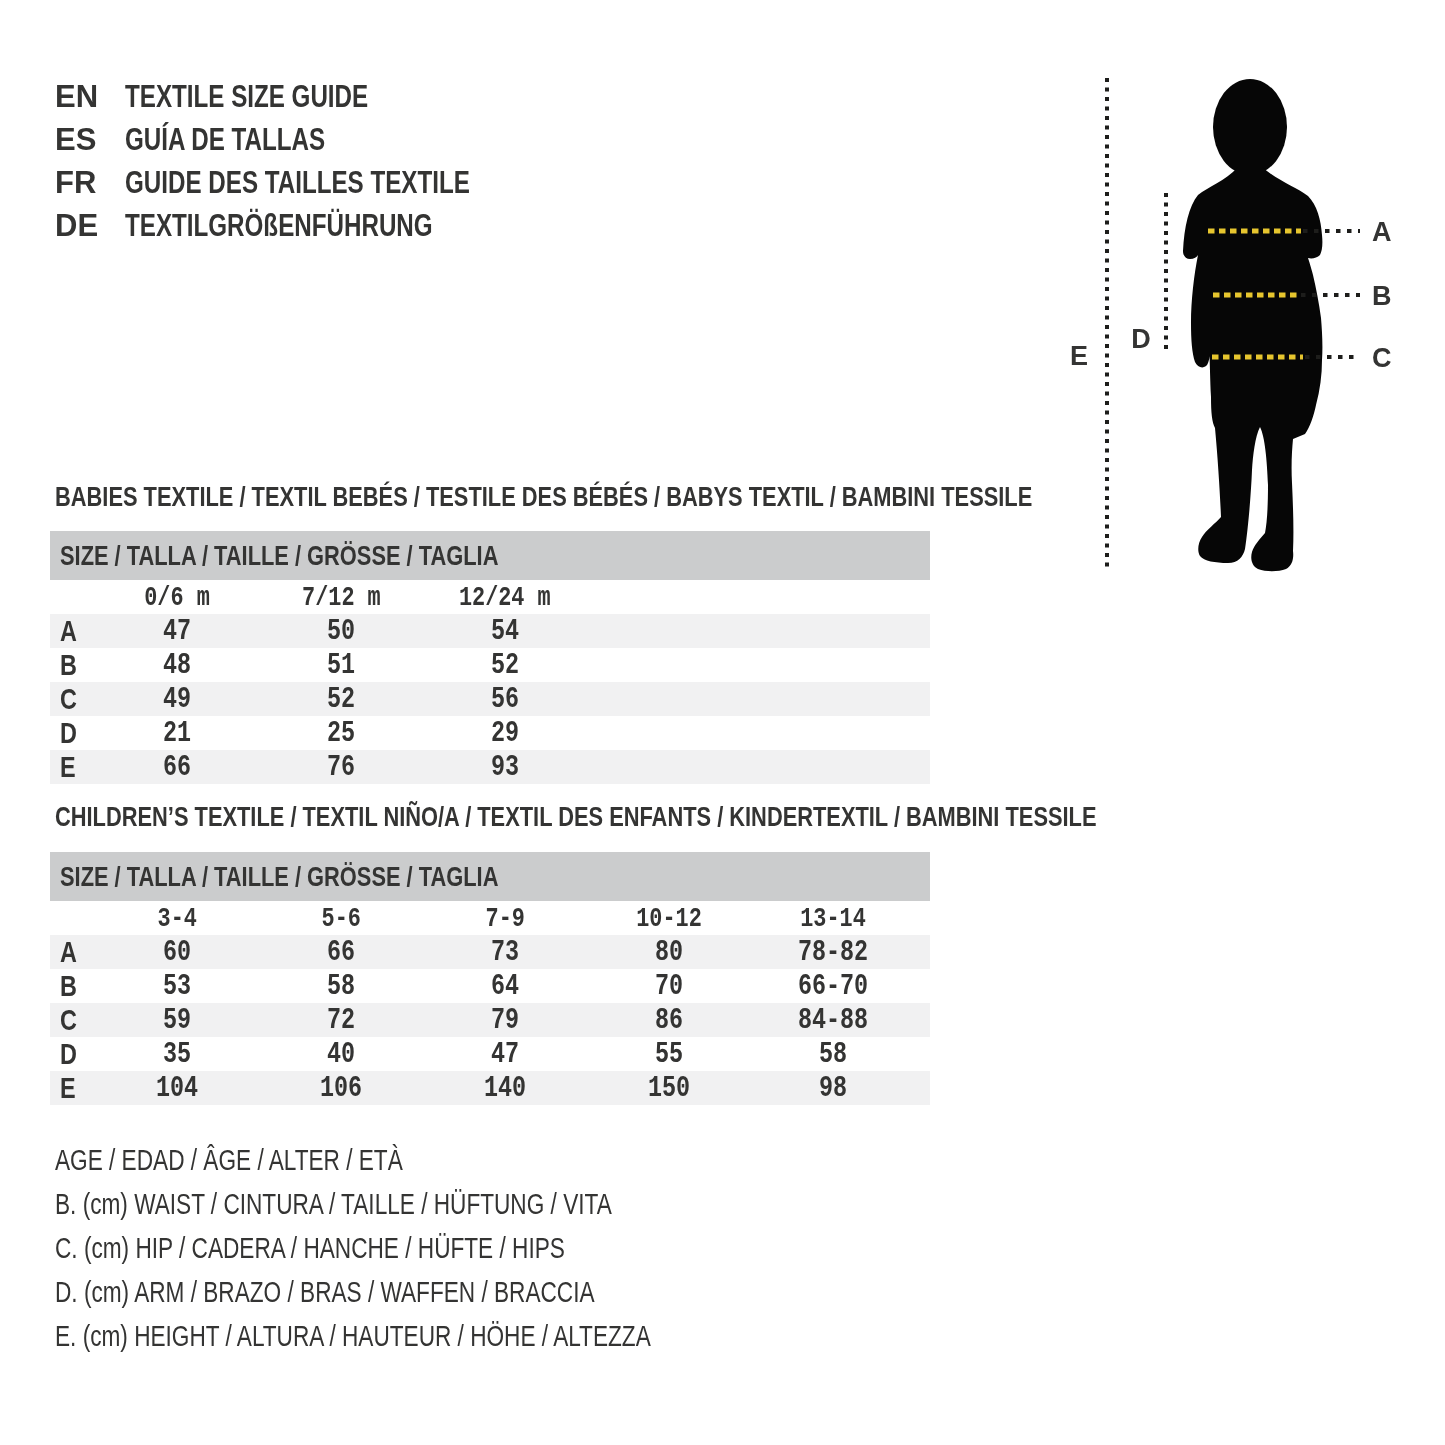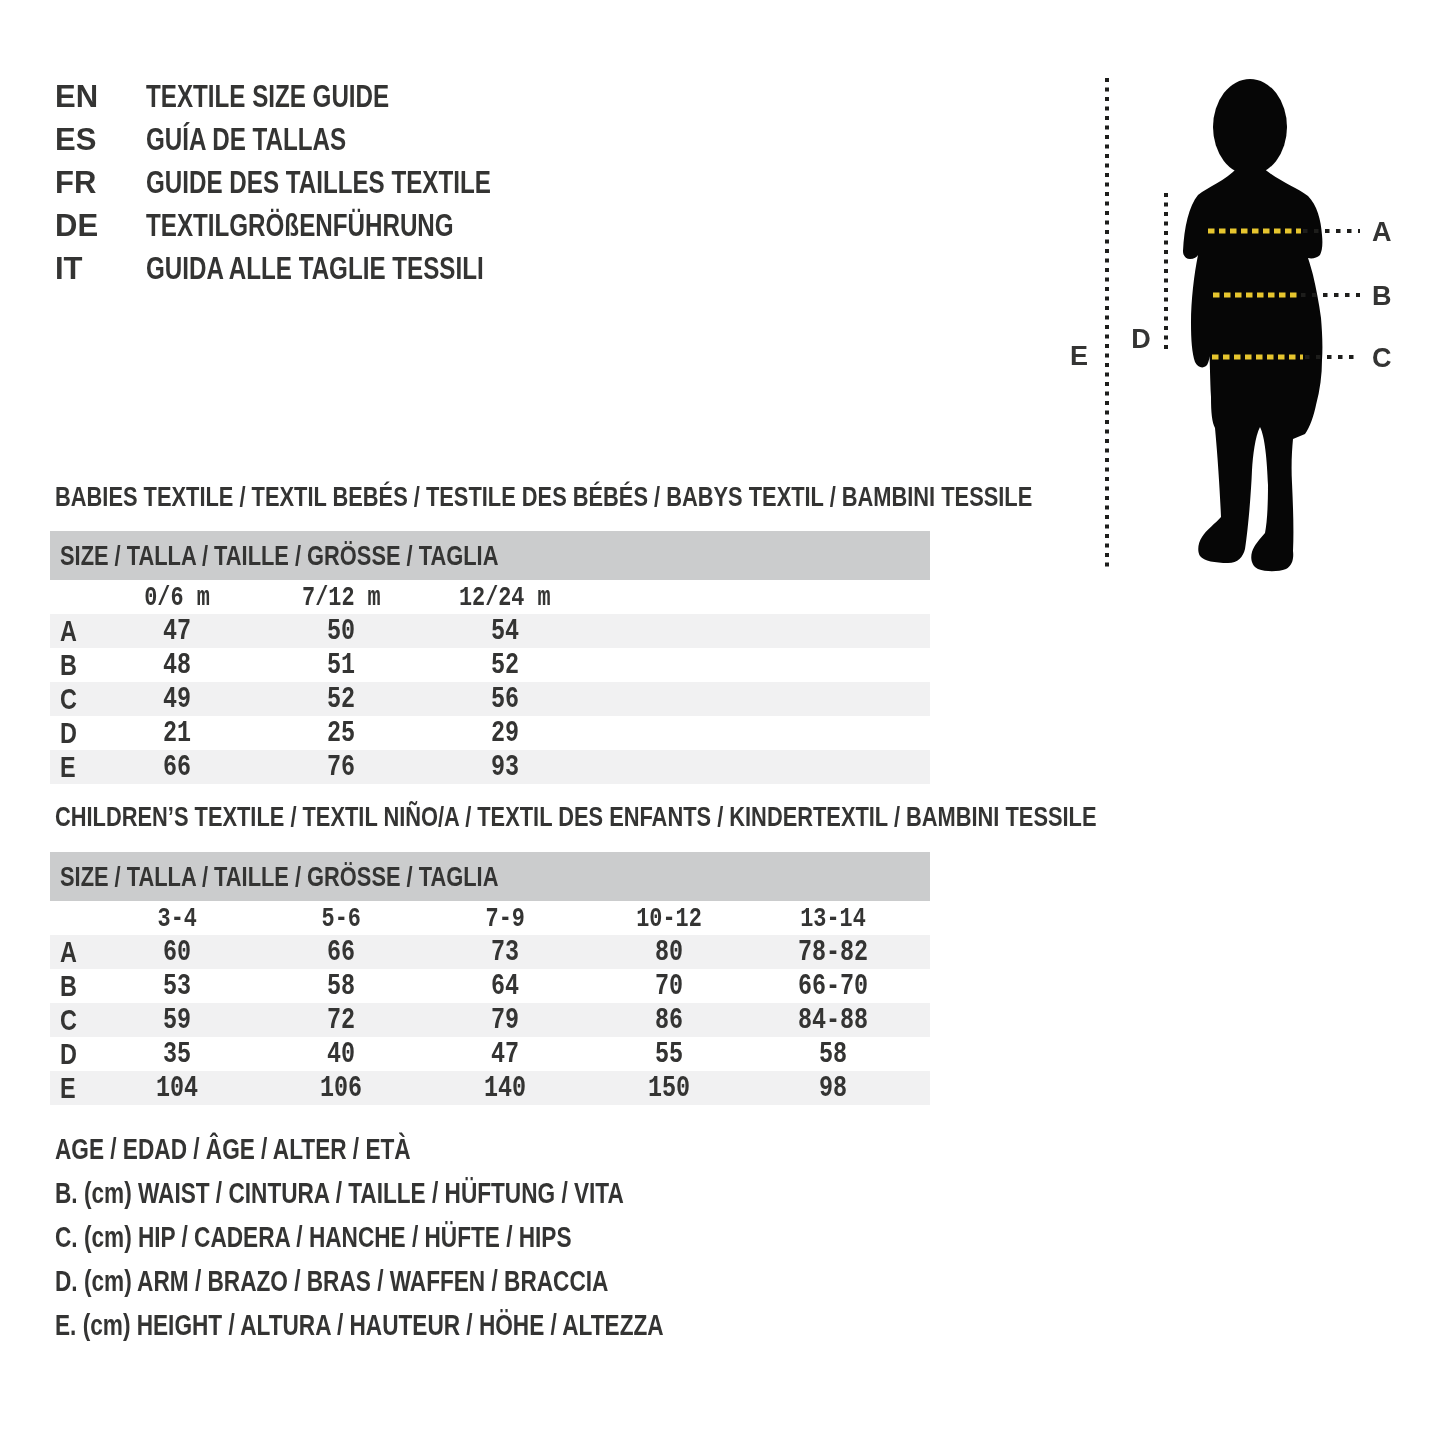--- a/index.html
+++ b/index.html
@@ -12,21 +12,21 @@
     overflow:hidden;
   }
   .canvas{position:absolute;inset:0;}
 
   
   .cond{display:inline-block;transform:scaleX(0.78);transform-origin:0 50%;white-space:nowrap;}
   .cond-c{display:inline-block;transform:scaleX(0.78);transform-origin:50% 50%;white-space:nowrap;}
 
   
   .header-block{position:absolute;left:55px;top:75px;}
-  .hrow{height:43px;display:flex;align-items:center;font-size:31px;font-weight:700;gap:21px;}
+  .hrow{height:43px;display:flex;align-items:center;font-size:31px;font-weight:700;}
   .hcode{width:70px;flex:0 0 70px;}
   .htitle{white-space:nowrap;}
 
   
   .figure{position:absolute;left:1040px;top:60px;width:405px;height:515px;}
   .fig-label{font-family:"Liberation Sans","DejaVu Sans",sans-serif;font-size:27px;font-weight:700;fill:#343433;}
 
   
   .sec-title{position:absolute;left:55px;height:32px;line-height:32px;font-size:28px;font-weight:700;}
   .babies-title{top:481px;}
@@ -40,21 +40,21 @@
   .grid-b{display:grid;grid-template-columns:45px 164px 164px 164px 1fr;align-items:center;}
   .grid-c{display:grid;grid-template-columns:45px 164px 164px 164px 164px 164px 1fr;align-items:center;}
   .colhead{height:34px;font-size:28px;font-weight:700;}
   .trow{height:34px;font-size:30px;font-weight:700;}
   .stripe{background:#f1f1f2;}
   .cell{text-align:center;font-family:Liberation Mono, monospace;}
   .rowlabel{padding-left:10px;text-align:left;}
 
   
   .legend{position:absolute;left:55px;top:1133px;}
-  .legend-line{height:44px;display:flex;align-items:flex-start;font-size:29px;font-weight:700;}
+  .legend-line{height:44px;display:flex;align-items:flex-end;font-size:29px;font-weight:400;}
 </style>
 </head>
 <body>
 
 <div class="canvas">
 
   <section class="header-block">
     <div class="hrow">
       <span class="hcode">EN</span>
       <span class="htitle cond">TEXTILE SIZE GUIDE</span>
@@ -63,24 +63,20 @@
       <span class="hcode">ES</span>
       <span class="htitle cond">GUÍA DE TALLAS</span>
     </div>
     <div class="hrow">
       <span class="hcode">FR</span>
       <span class="htitle cond">GUIDE DES TAILLES TEXTILE</span>
     </div>
     <div class="hrow">
       <span class="hcode">DE</span>
       <span class="htitle cond">TEXTILGRÖßENFÜHRUNG</span>
-    </div>
-    <div class="hrow">
-      <span class="hcode">IT</span>
-      <span class="htitle cond">GUIDA ALLE TAGLIE TESSILI</span>
     </div>
   </section>
 
   <svg class="figure" viewBox="0 0 405 515" xmlns="http://www.w3.org/2000/svg">
 
     <line x1="67" y1="18" x2="67" y2="508" stroke="#1d1d1b" stroke-width="4" stroke-dasharray="4 5.5"></line>
 
     <line x1="126" y1="133" x2="126" y2="292" stroke="#1d1d1b" stroke-width="4" stroke-dasharray="4 5.5"></line>
 
     <g transform="translate(110,15)" fill="#060606">

